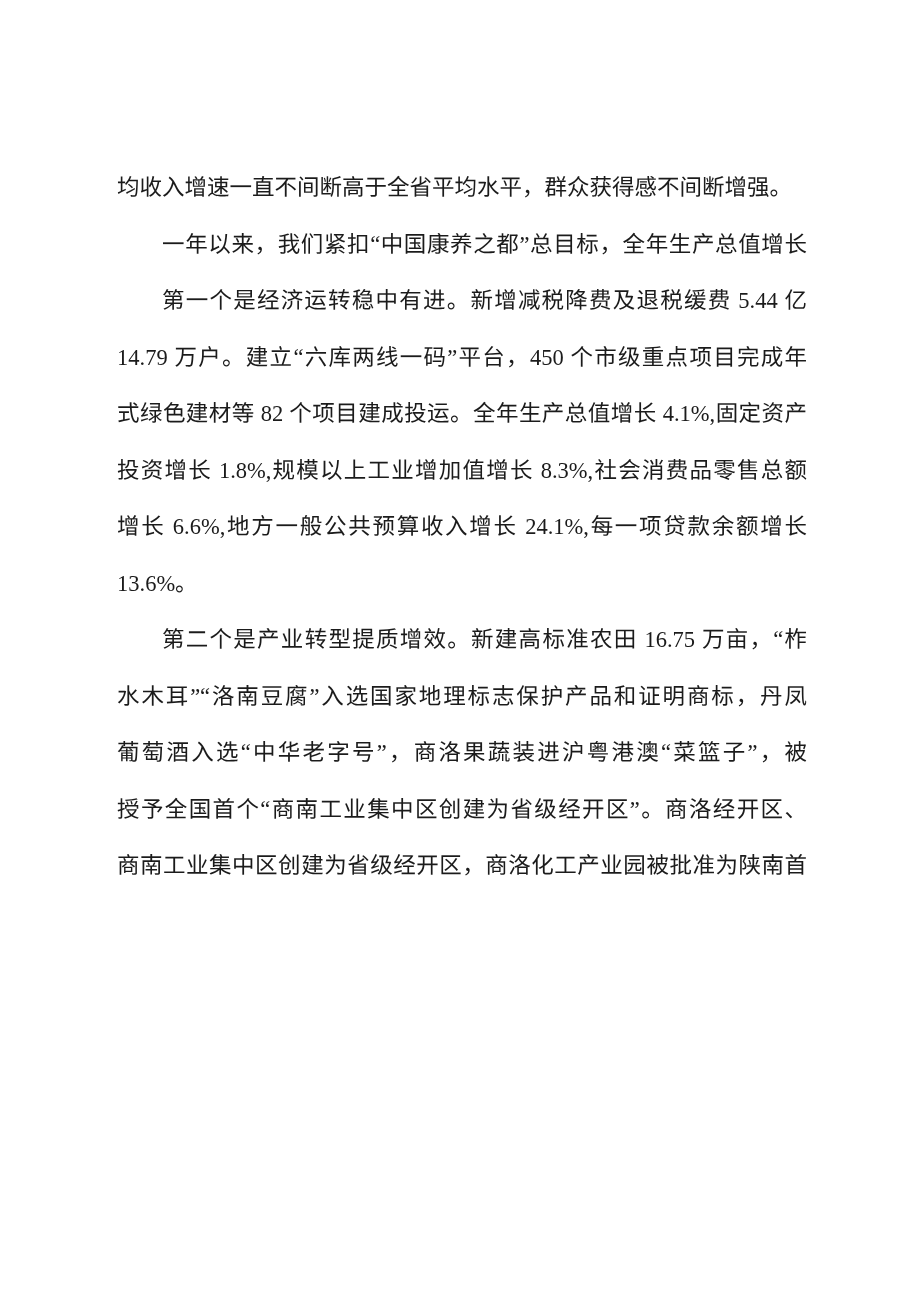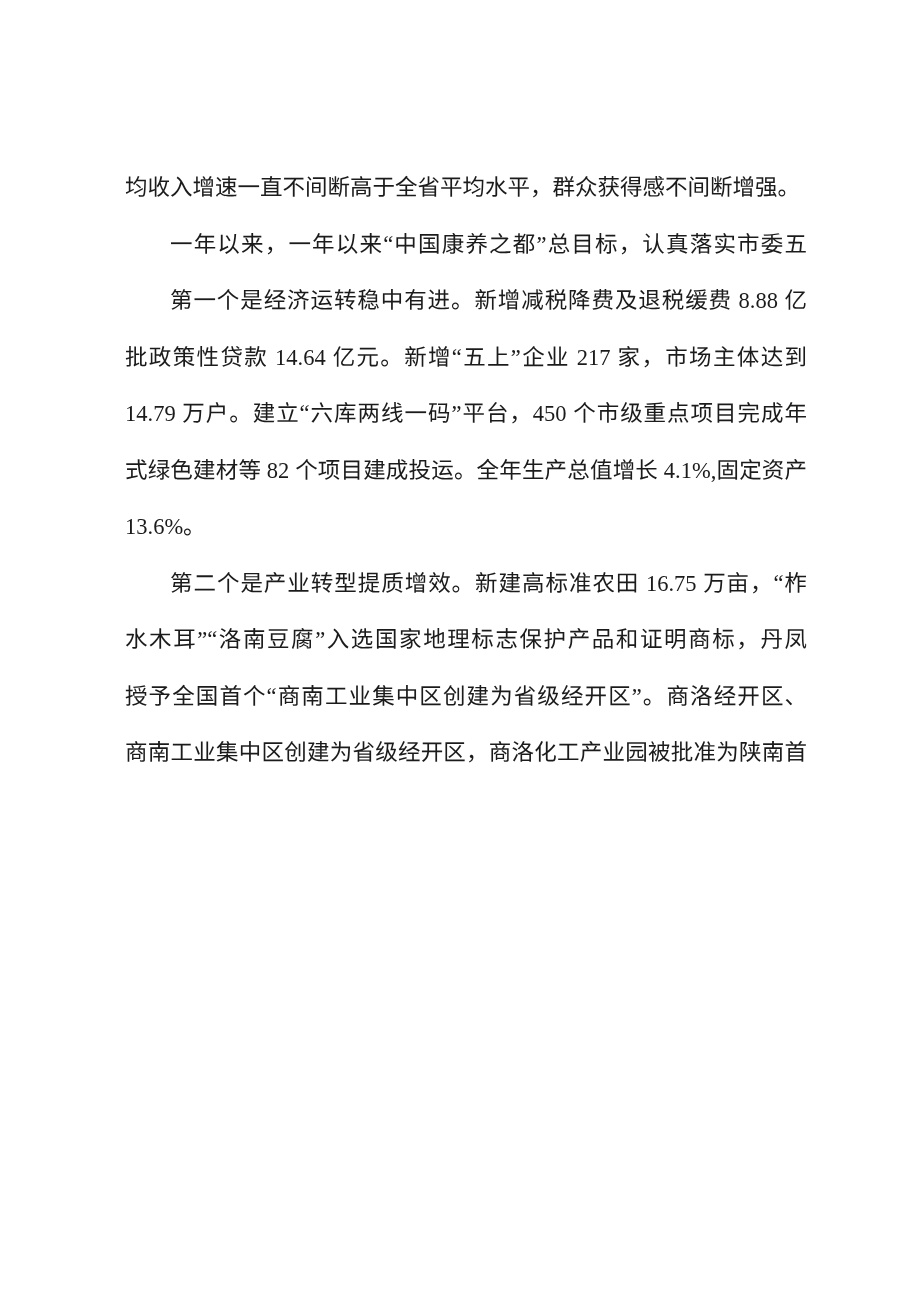--- a/index.html
+++ b/index.html
@@ -22,41 +22,42 @@
   }
   .line {
     font-family: "Liberation Serif", "DejaVu Serif", serif;
     font-size: 22.5px;
     line-height: 56.5px;
     height: 56.5px;
     color: #1b1b1b;
     text-align: justify;
     text-align-last: justify;
     overflow: visible;
-    margin-left: 8px;
   }
   .line.indent {
     text-indent: 45px;
   }
   .line.end {
     text-align: left;
     text-align-last: left;
     white-space: nowrap;
   }
 </style>
 </head>
 <body>
 
 <div class="page">
   <div class="textblock">
     <div class="line end">均收入增速一直不间断高于全省平均水平，群众获得感不间断增强。</div>
-    <div class="line indent">一年以来，一年以来“中国康养之都”总目标，认真落实市委五</div>
-    <div class="line indent">第一个是经济运转稳中有进。新增减税降费及退税缓费 8.88 亿</div>
-    <div class="line">批政策性贷款 14.64 亿元。新增“五上”企业 217 家，市场主体达到</div>
+    <div class="line indent">一年以来，我们紧扣“中国康养之都”总目标，全年生产总值增长</div>
+    <div class="line indent">第一个是经济运转稳中有进。新增减税降费及退税缓费 5.44 亿</div>
     <div class="line">14.79 万户。建立“六库两线一码”平台，450 个市级重点项目完成年</div>
     <div class="line">式绿色建材等 82 个项目建成投运。全年生产总值增长 4.1%,固定资产</div>
+    <div class="line">投资增长 1.8%,规模以上工业增加值增长 8.3%,社会消费品零售总额</div>
+    <div class="line">增长 6.6%,地方一般公共预算收入增长 24.1%,每一项贷款余额增长</div>
     <div class="line end">13.6%。</div>
     <div class="line indent">第二个是产业转型提质增效。新建高标准农田 16.75 万亩，“柞</div>
     <div class="line">水木耳”“洛南豆腐”入选国家地理标志保护产品和证明商标，丹凤</div>
+    <div class="line">葡萄酒入选“中华老字号”，商洛果蔬装进沪粤港澳“菜篮子”，被</div>
     <div class="line">授予全国首个“商南工业集中区创建为省级经开区”。商洛经开区、</div>
     <div class="line">商南工业集中区创建为省级经开区，商洛化工产业园被批准为陕南首</div>
   </div>
 </div>
 
 </body></html>

